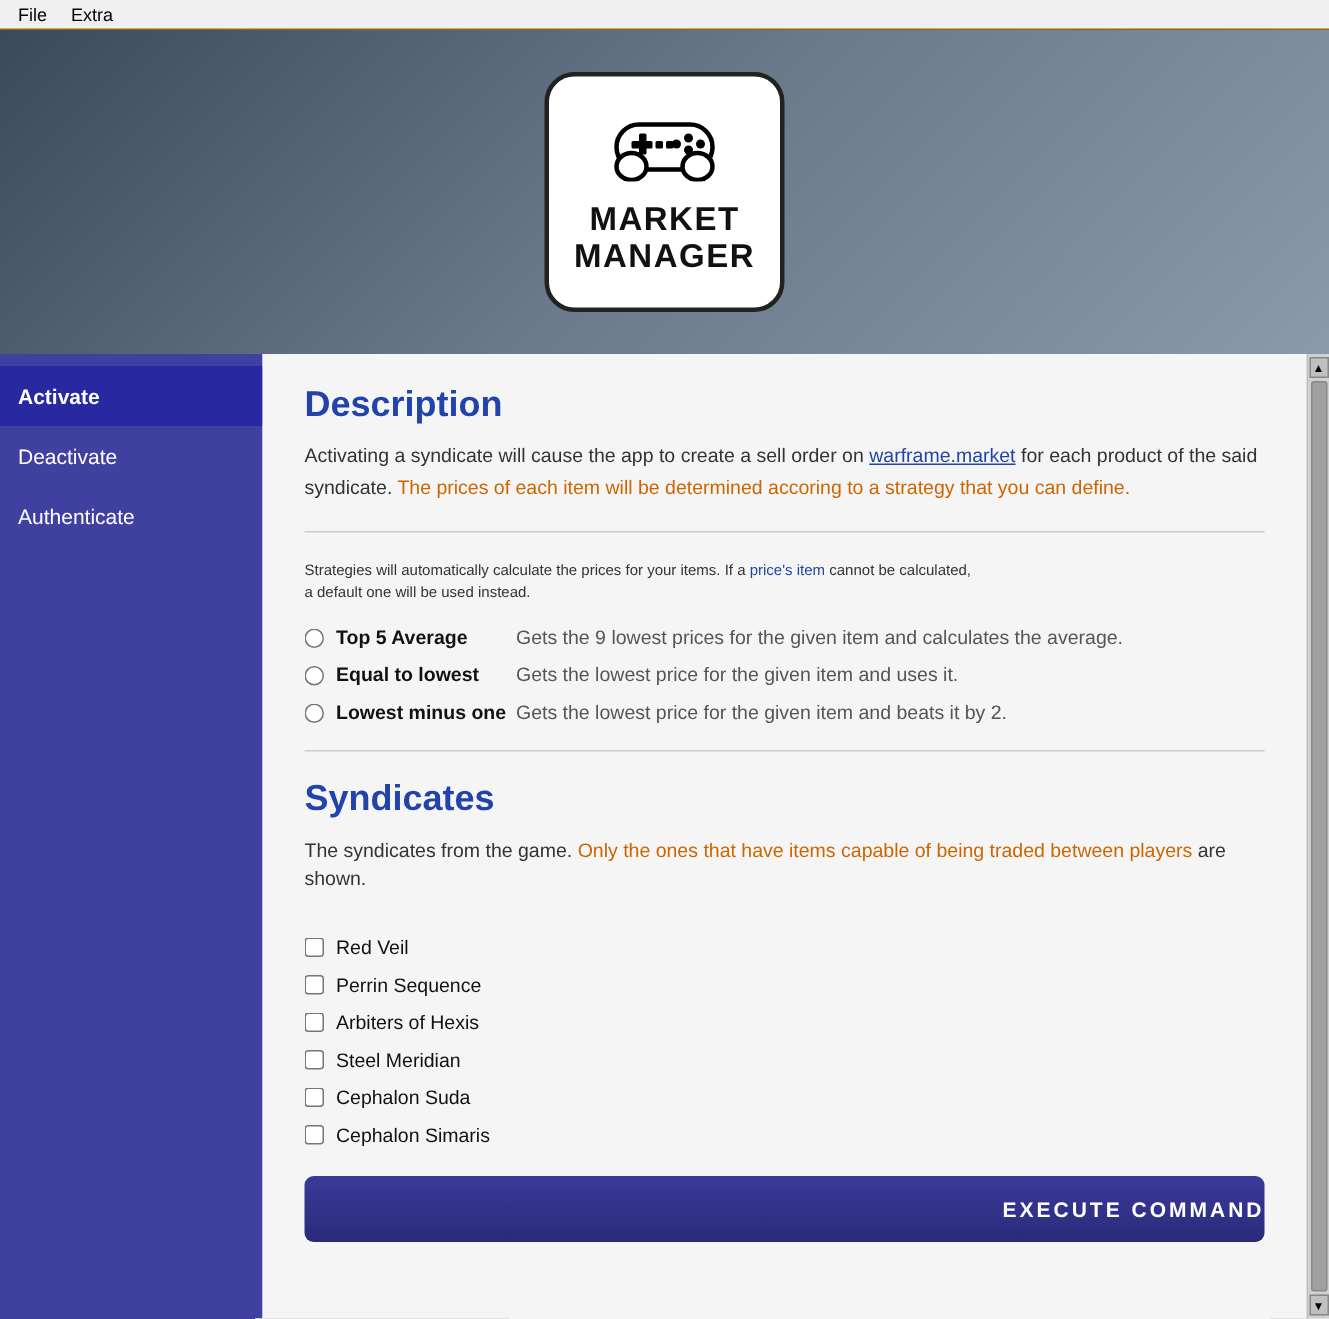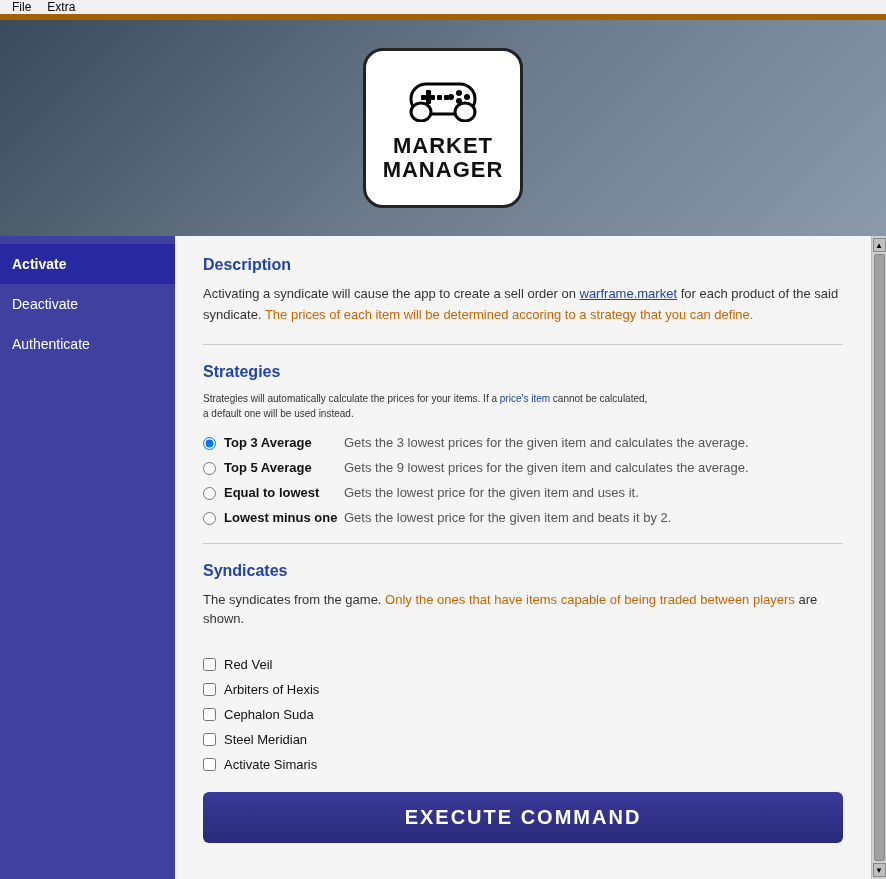--- a/index.html
+++ b/index.html
@@ -12,21 +12,21 @@
       overflow: hidden;
     }
 
     
     .menubar {
       background: #f0f0f0;
       height: 20px;
       display: flex;
       align-items: center;
       padding: 0 4px;
-      border-bottom: 6px solid #a16207;
+      border-bottom: 1px solid #a16207;
     }
     .menubar-item {
       padding: 2px 8px;
       font-size: 12px;
       cursor: pointer;
       color: #000;
     }
 
     
     .header-banner {
@@ -85,21 +85,21 @@
     .content-area {
       flex: 1;
       background: #f5f5f5;
       overflow-y: auto;
       padding: 20px 28px;
       position: relative;
     }
 
     
     .section-title {
-      font-size: 16px;
+      font-size: 24px;
       font-weight: bold;
       color: #2244aa;
       margin-bottom: 10px;
     }
     .description-text {
       font-size: 13px;
       color: #333;
       line-height: 1.6;
     }
     .description-text .highlight {
@@ -179,25 +179,26 @@
       margin-top: 20px;
       padding-bottom: 10px;
     }
     .execute-btn {
       width: 100%;
       background: linear-gradient(to bottom, #3a3a9a, #2a2a7a);
       color: #fff;
       border: none;
       border-radius: 6px;
       padding: 14px 0;
-      font-size: 20px;
+      font-size: 14px;
       font-weight: bold;
       letter-spacing: 2px;
       cursor: pointer;
       text-transform: uppercase;
+      text-align: right;
     }
 
     
     .scrollbar-track {
       width: 15px;
       background: #d0d0d0;
       border-left: 1px solid #bbb;
       display: flex;
       flex-direction: column;
       align-items: center;
@@ -313,31 +314,25 @@
 
     <div class="content-area">
 
       <div class="section-title">Description</div>
       <div class="description-text">
         <span>Activating a syndicate will cause the app to create a sell order on </span><span class="highlight">warframe.market</span><span> for each product of the said syndicate. </span><span class="orange">The prices of each item will be determined accoring to a strategy that you can define.</span>
       </div>
 
       <hr class="divider">
 
-      <div class="section-title">Strategies</div>
       <div class="strategies-desc">
         <span>Strategies will automatically calculate the prices for your items. If a </span><span class="blue">price's item</span><span> cannot be calculated,<br>a default one will be used instead.</span>
       </div>
 
       <ul class="strategy-list">
-        <li class="strategy-item">
-          <input type="radio" name="strategy" checked="" style="">
-          <span class="strategy-label">Top 3 Average</span>
-          <span class="strategy-desc">Gets the 3 lowest prices for the given item and calculates the average.</span>
-        </li>
         <li class="strategy-item">
           <input type="radio" name="strategy" style="">
           <span class="strategy-label">Top 5 Average</span>
           <span class="strategy-desc">Gets the 9 lowest prices for the given item and calculates the average.</span>
         </li>
         <li class="strategy-item">
           <input type="radio" name="strategy" style="">
           <span class="strategy-label">Equal to lowest</span>
           <span class="strategy-desc">Gets the lowest price for the given item and uses it.</span>
         </li>
@@ -355,33 +350,37 @@
         <span>The syndicates from the game. </span><span class="orange">Only the ones that have items capable of being traded between players</span><span> are shown.</span>
       </div>
 
       <ul class="syndicate-list">
         <li class="syndicate-item">
           <input type="checkbox" style="">
           <span class="syndicate-name">Red Veil</span>
         </li>
         <li class="syndicate-item">
           <input type="checkbox" style="">
+          <span class="syndicate-name">Perrin Sequence</span>
+        </li>
+        <li class="syndicate-item">
+          <input type="checkbox" style="">
           <span class="syndicate-name">Arbiters of Hexis</span>
         </li>
         <li class="syndicate-item">
           <input type="checkbox" style="">
+          <span class="syndicate-name">Steel Meridian</span>
+        </li>
+        <li class="syndicate-item">
+          <input type="checkbox" style="">
           <span class="syndicate-name">Cephalon Suda</span>
         </li>
         <li class="syndicate-item">
           <input type="checkbox" style="">
-          <span class="syndicate-name">Steel Meridian</span>
-        </li>
-        <li class="syndicate-item">
-          <input type="checkbox" style="">
-          <span class="syndicate-name">Activate Simaris</span>
+          <span class="syndicate-name">Cephalon Simaris</span>
         </li>
       </ul>
 
       <div class="execute-btn-wrap">
         <button class="execute-btn">EXECUTE COMMAND</button>
       </div>
 
     </div>
 
     <div class="scrollbar-track">

